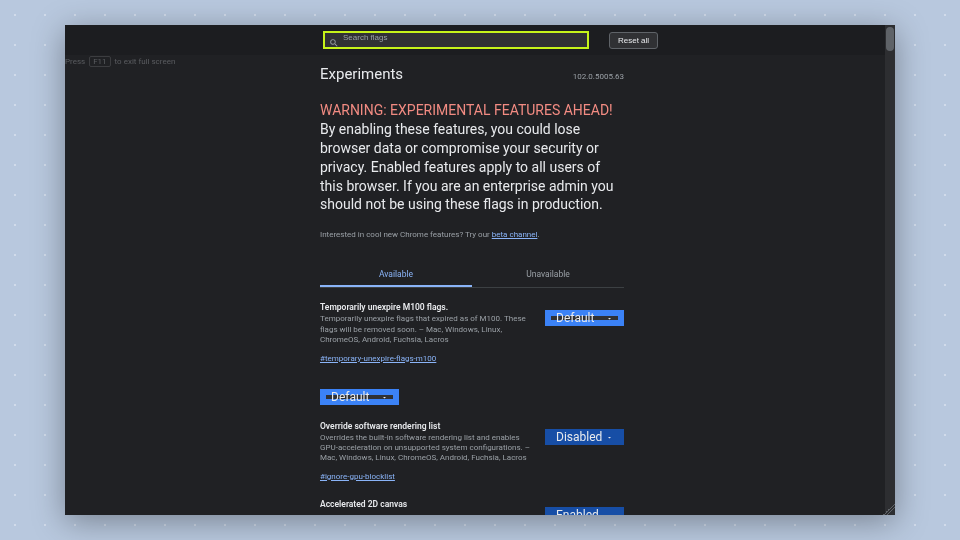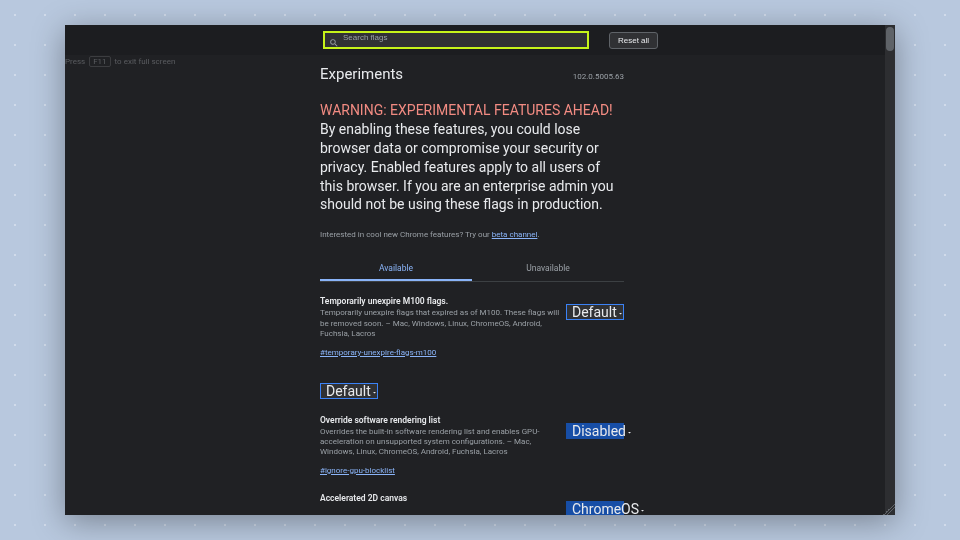--- a/index.html
+++ b/index.html
@@ -63,41 +63,41 @@
     color: #e8eaed;
   }
   .titlebar { display: flex; justify-content: space-between; align-items: baseline; }
   h1 { font-size: 15px; font-weight: 400; }
   .version { font-size: 8px; color: #9aa0a6; margin-left: 28px; }
   .warn { font-size: 14px; line-height: 1.35; margin-top: 18px; color: #e8eaed; }
   .warn .danger { color: #f28b82; }
   .interest { font-size: 8px; color: #9aa0a6; margin-top: 16px; }
   .interest a { color: #8ab4f8; text-decoration: underline; cursor: pointer;}
   .tabs {
-    display: flex; margin-top: 18px;
+    display: flex; margin-top: 24px;
     border-bottom: 1px solid #3c4043;
   }
   .tab {
     flex: 1; text-align: center; font-size: 8.5px;
     padding: 6px 0; color: #9aa0a6; cursor: pointer;
   }
   .tab.active { color: #8ab4f8; border-bottom: 2px solid #8ab4f8; }
   .flaglist { margin-top: 14px; }
   .flag { display: flex; gap: 6px; margin-bottom: 16px; align-items: flex-end; }
   .flag-main { flex: 1; }
   .flag-title { font-size: 8.5px; font-weight: 600; color: #e8eaed; margin-bottom: 2px;}
   .flag-desc { font-size: 8px; color: #9aa0a6; line-height: 1.3; }
   .flag-anchor { font-size: 8px; color: #8ab4f8; text-decoration: underline; cursor: pointer; display: inline-block; margin-top: 2px;}
   .flag-ctrl {
     align-self: flex-start; margin-top: 8px;
   }
   .select {
-    width: 58px; height: 16px;
-    background: #303134; border: 1px solid #3b82f6;
-    color: #e8eaed; font-size: 14px;
+    width: 79px; height: 16px;
+    background: #303134; border: 6px solid #3b82f6;
+    color: #e8eaed; font-size: 12px;
     display: flex; align-items: center; justify-content: space-between;
     padding: 0 5px; cursor: pointer;
   }
   .select.accent { background: #174ea6; border-color: #174ea6; }
   .select svg { width: 7px; height: 7px; fill: #e8eaed; }
   .bottom-resize {
     position: absolute; bottom: 0; right: 0; width: 12px; height: 12px;
     background: linear-gradient(135deg, transparent 50%, #5f6368 50%, #5f6368 55%, transparent 55%, transparent 65%, #5f6368 65%, #5f6368 70%, transparent 70%);
   }
 </style>
@@ -173,21 +173,21 @@
               <span><svg viewBox="0 0 24 24">
                   <path d="M7 10l5 5 5-5z"></path>
                 </svg></span>
             </div>
           </div>
         </div>
         <div class="flag">
           <div class="flag-main"><div class="flag-title">Accelerated 2D canvas</div><a class="flag-anchor">#disable-accelerated-2d-canvas</a></div>
           <div class="flag-ctrl">
             <div class="select accent">
-              <span>ChromeOS</span>
+              <span>Enabled</span>
               <span><svg viewBox="0 0 24 24">
                   <path d="M7 10l5 5 5-5z"></path>
                 </svg></span>
             </div>
           </div>
         </div>
       </div>
   </div>
 
   <div class="window-scroll">

